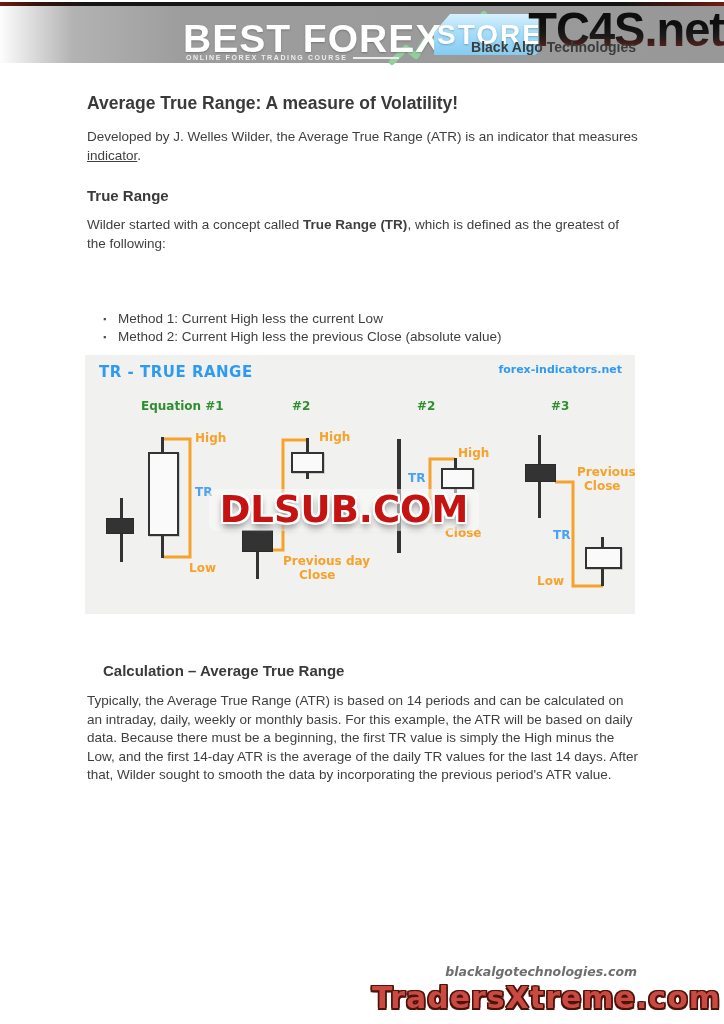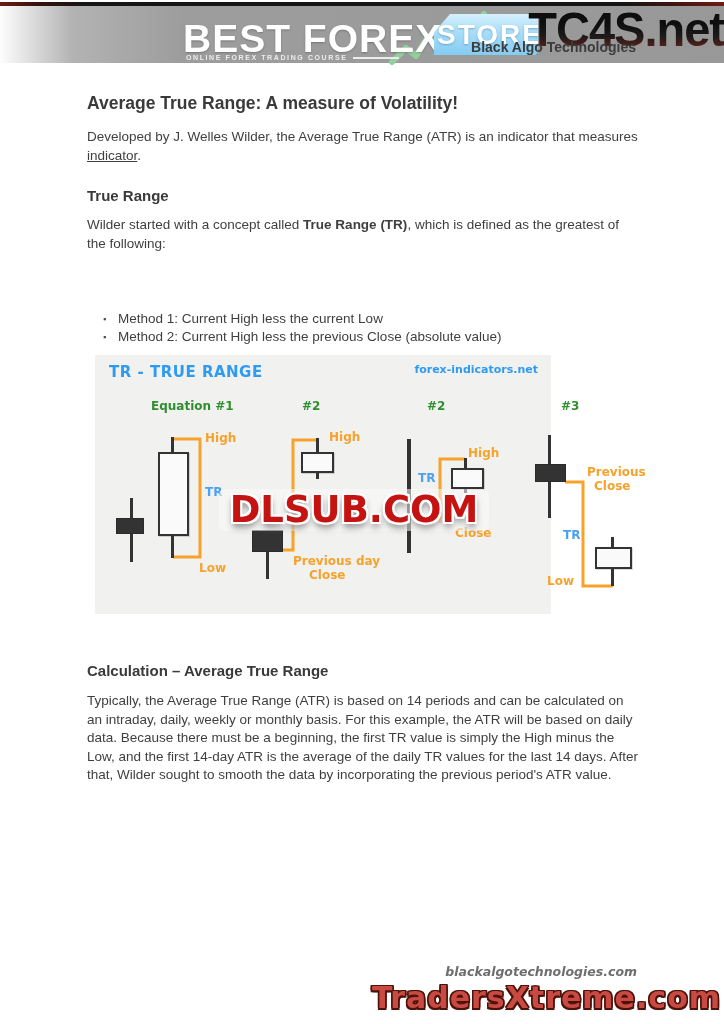--- a/index.html
+++ b/index.html
@@ -60,26 +60,26 @@
   .article { position:absolute; left:87px; top:0; width:552px; }
   .doc-title { position:absolute; left:0; top:93px; font-size:17.5px; font-weight:bold; color:#3a3a3a; white-space:nowrap; }
   .intro { position:absolute; left:0; top:128px; width:552px; font-size:13.5px; line-height:18.5px; }
   .intro a { color:#3f3f3f; text-decoration:underline; }
   .h2-true-range { position:absolute; left:0; top:187px; font-size:15px; font-weight:bold; color:#3a3a3a; }
   .p-true-range { position:absolute; left:0; top:216px; width:552px; font-size:13.5px; line-height:18.5px; }
   .bullets { position:absolute; left:0; top:283px; width:552px; list-style:none;margin-top:27px; }
   .bullets li { font-size:13.5px; line-height:18px; padding-left:31px; position:relative; }
   .bullets li::before { content:"\25AA"; position:absolute; left:16px; top:0; font-size:9px; color:#4a4a4a; }
 
-  .h2-calc { position:absolute; left:0; top:662px; font-size:15px; font-weight:bold; color:#3a3a3a; }
+  .h2-calc { position:absolute; left:16px; top:662px; font-size:15px; font-weight:bold; color:#3a3a3a; }
   .p-calc { position:absolute; left:0; top:692px; width:552px; font-size:13.5px; line-height:18.6px; }
 
   
   .diagram {
-    position:absolute; left:95px; top:355px; width:456px; height:259px;
+    position:absolute; left:85px; top:355px; width:550px; height:259px;
     background:#f1f1f0; font-family:"DejaVu Sans", sans-serif;
   }
   .diag-title { position:absolute; left:14px; top:8px; font-size:15px; font-weight:bold; color:#2e9bf0; letter-spacing:.5px; }
   .diag-src { position:absolute; right:13px; top:8px; font-size:11px; font-weight:bold; color:#2e9bf0; }
   .panel-label { position:absolute; top:44px; font-size:12px; font-weight:bold; color:#2f8f2f; }
   .lbl-o { position:absolute; font-size:12px; font-weight:bold; color:#f7a22b; white-space:nowrap; }
   .lbl-b { position:absolute; font-size:12px; font-weight:bold; color:#4da1f2; }
   .wick { position:absolute; width:3px; background:#333; }
   .cbody { position:absolute; }
   .cbody.dark { background:#333; border:1px solid #2b2b2b; }

